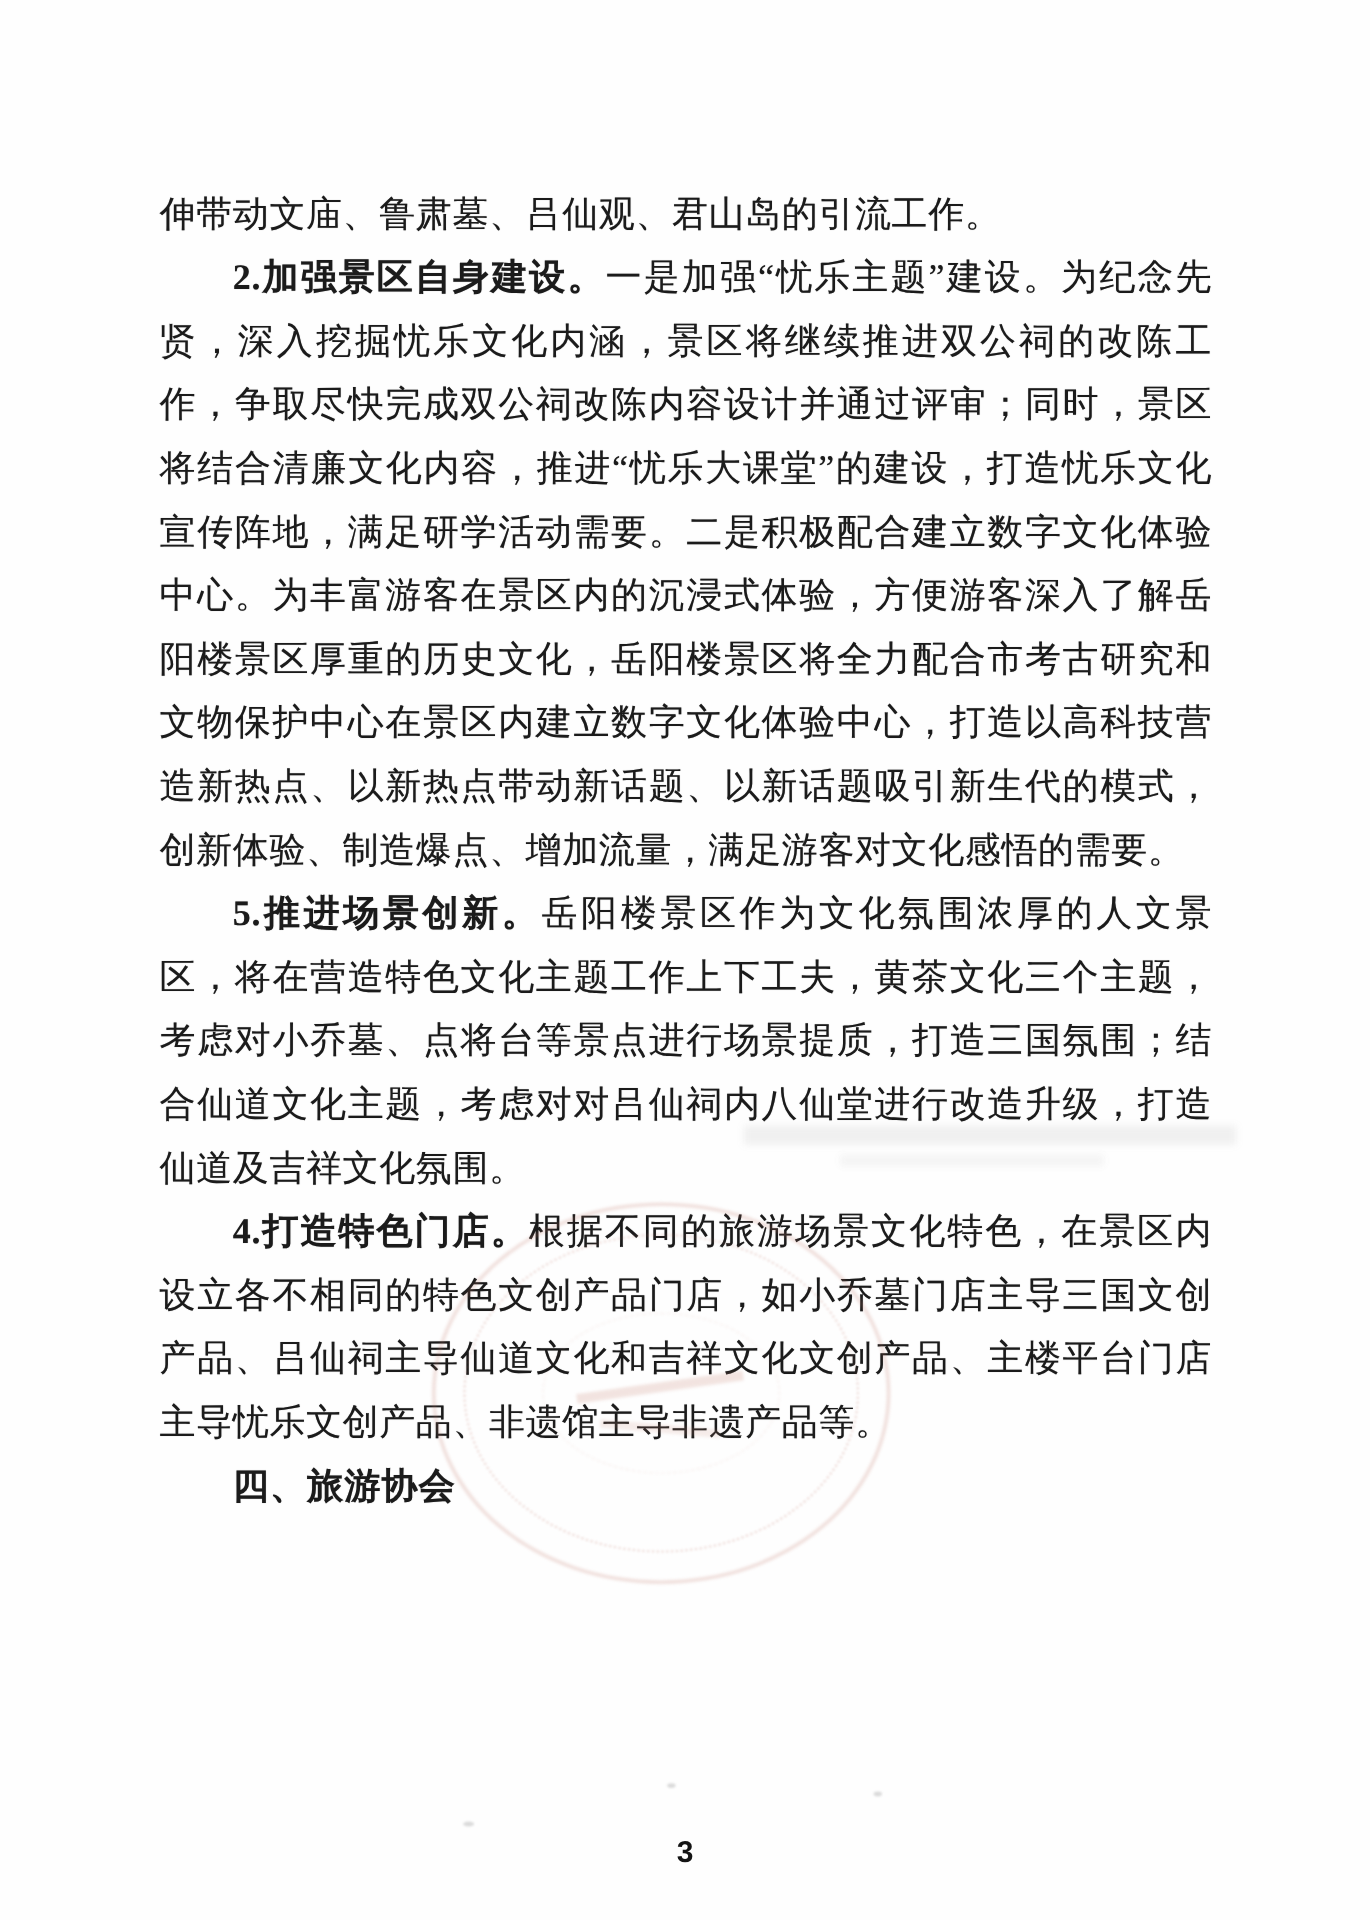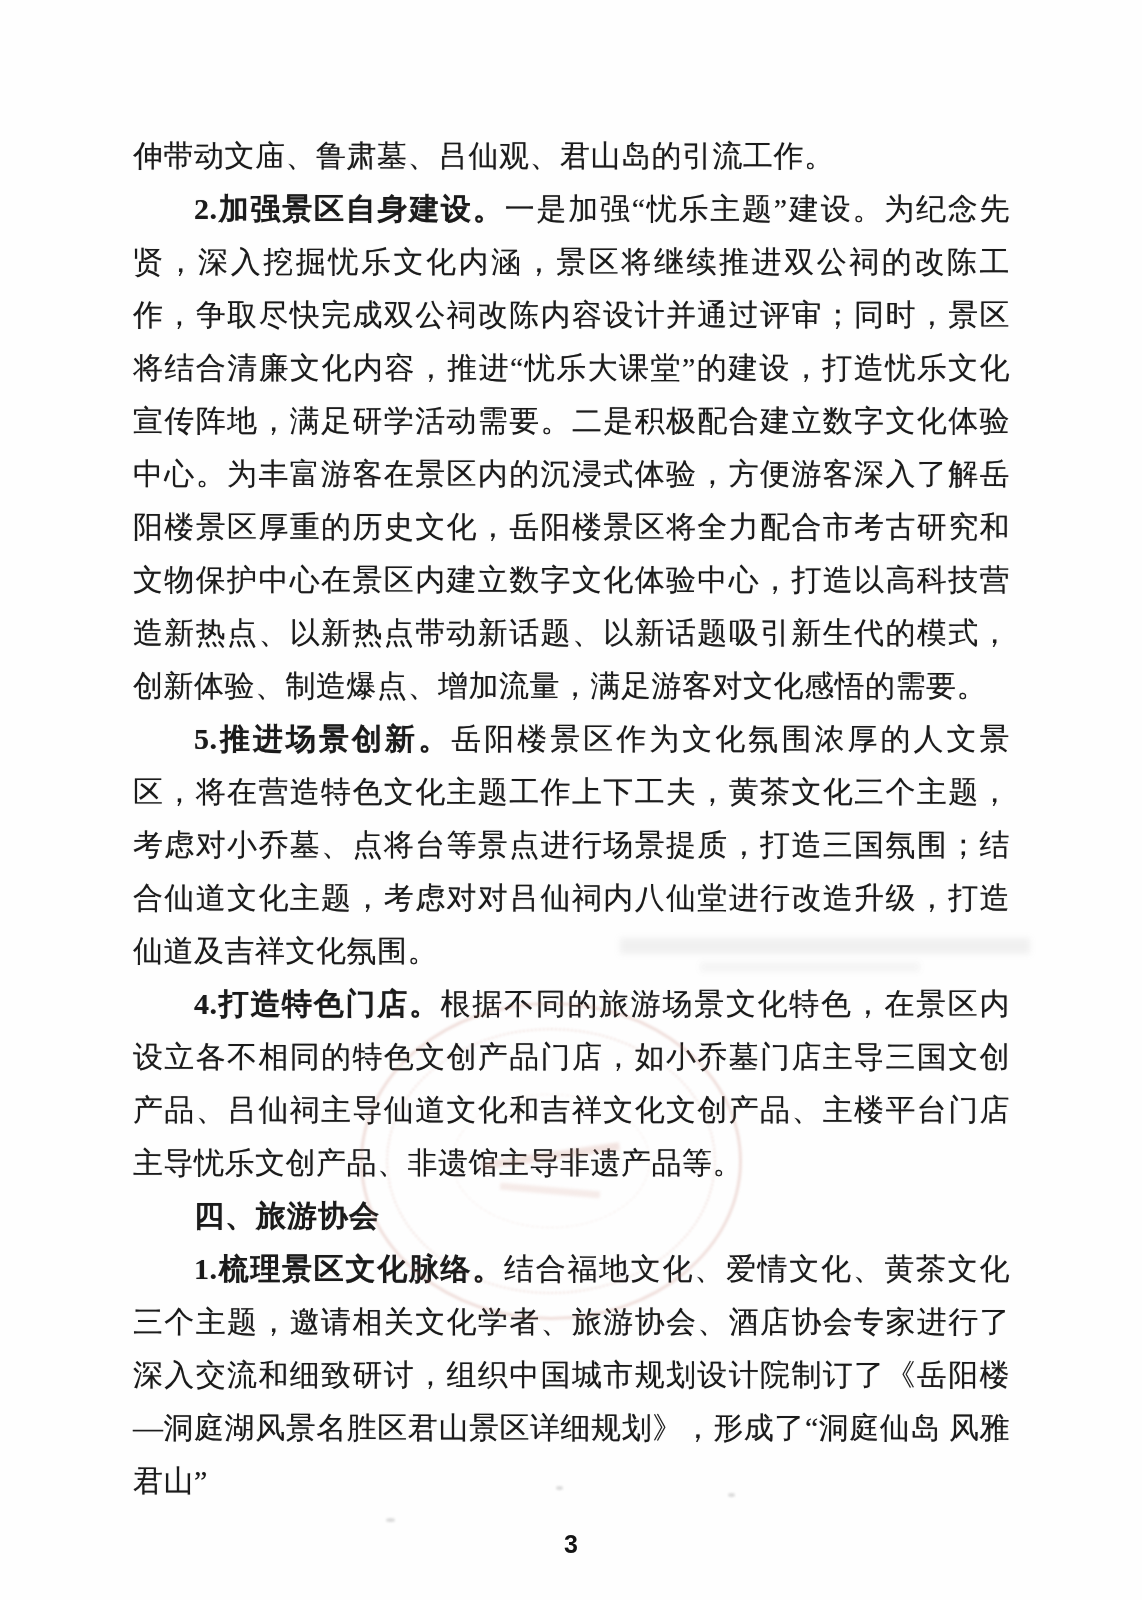--- a/index.html
+++ b/index.html
@@ -12,21 +12,21 @@
     width: 1142px;
     height: 1600px;
     background: #fefefe;
     overflow: hidden;
     font-family: "Liberation Serif", "DejaVu Serif", serif;
     color: #1b1b1b;
   }
   .content {
     position: absolute;
     left: 133px;
-    top: 129px;
+    top: 152px;
     width: 877px;
   }
   .content p {
     margin: 0;
     font-size: 30px;
     line-height: 53px;
     text-align: justify;
     letter-spacing: 0.5px;
     text-shadow: 0 0 0.7px rgba(0,0,0,0.45);
   }
@@ -121,23 +121,20 @@
     </p>
     <p class="indent">
       <span class="lead">5.推进场景创新。</span><span>岳阳楼景区作为文化氛围浓厚的人文景区，将在营造特色文化主题工作上下工夫，黄茶文化三个主题，考虑对小乔墓、点将台等景点进行场景提质，打造三国氛围；结合仙道文化主题，考虑对对吕仙祠内八仙堂进行改造升级，打造仙道及吉祥文化氛围。</span>
     </p>
     <p class="indent">
       <span class="lead">4.打造特色门店。</span><span>根据不同的旅游场景文化特色，在景区内设立各不相同的特色文创产品门店，如小乔墓门店主导三国文创产品、吕仙祠主导仙道文化和吉祥文化文创产品、主楼平台门店主导忧乐文创产品、非遗馆主导非遗产品等。</span>
     </p>
     <p class="indent heading">
       <span class="lead">四、旅游协会</span>
     </p>
-    <p class="indent">
-      <span class="lead">1.梳理景区文化脉络。</span><span>结合福地文化、爱情文化、黄茶文化三个主题，邀请相关文化学者、旅游协会、酒店协会专家进行了深入交流和细致研讨，组织中国城市规划设计院制订了《岳阳楼—洞庭湖风景名胜区君山景区详细规划》，形成了“洞庭仙岛 风雅君山”</span>
-    </p>
   </div>
 
   <div class="seal">
     <div class="ring-outer"></div>
     <div class="ring-text"></div>
     <div class="ring-inner"></div>
     <div class="bar bar1"></div>
     <div class="bar bar2"></div>
   </div>
 

